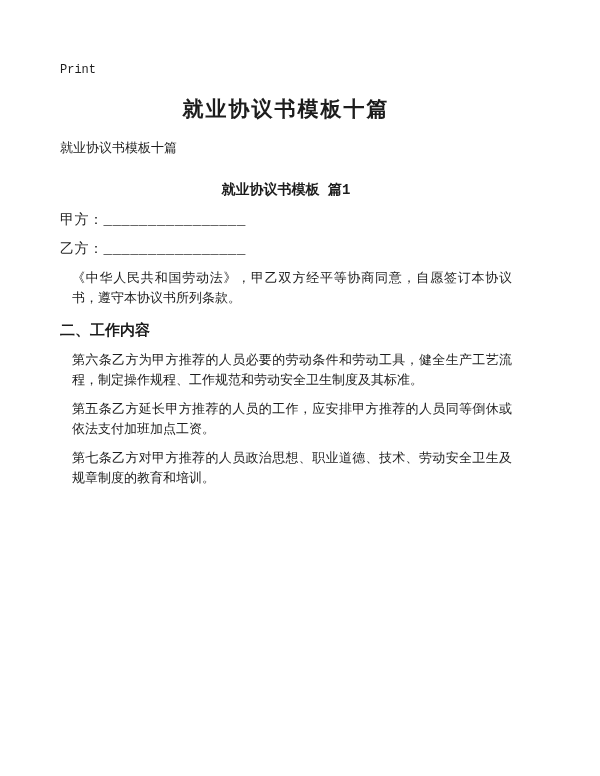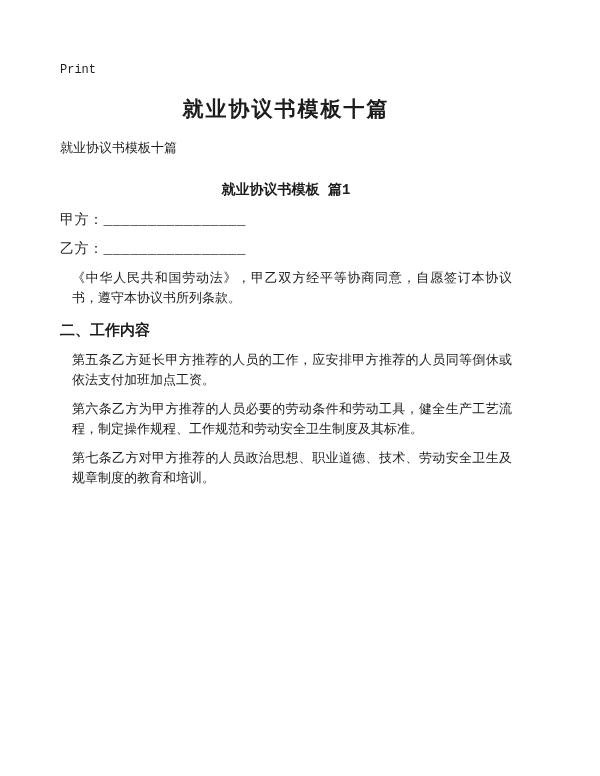--- a/index.html
+++ b/index.html
@@ -90,21 +90,21 @@
   <p class="para">《中华人民共和国劳动法》，甲乙双方经平等协商同意，自愿签订本协议书，遵守本协议书所列条款。</p>
 
 
 
   <h3 class="sec-heading">二、工作内容</h3>
 
 
 
 
 
+  <p class="para">第六条乙方为甲方推荐的人员必要的劳动条件和劳动工具，健全生产工艺流程，制定操作规程、工作规范和劳动安全卫生制度及其标准。</p>
+
   <p class="para">第五条乙方延长甲方推荐的人员的工作，应安排甲方推荐的人员同等倒休或依法支付加班加点工资。</p>
-
-  <p class="para">第六条乙方为甲方推荐的人员必要的劳动条件和劳动工具，健全生产工艺流程，制定操作规程、工作规范和劳动安全卫生制度及其标准。</p>
 
   <p class="para">第七条乙方对甲方推荐的人员政治思想、职业道德、技术、劳动安全卫生及规章制度的教育和培训。</p>
 
   
 
 </div>
 
 </body></html>

